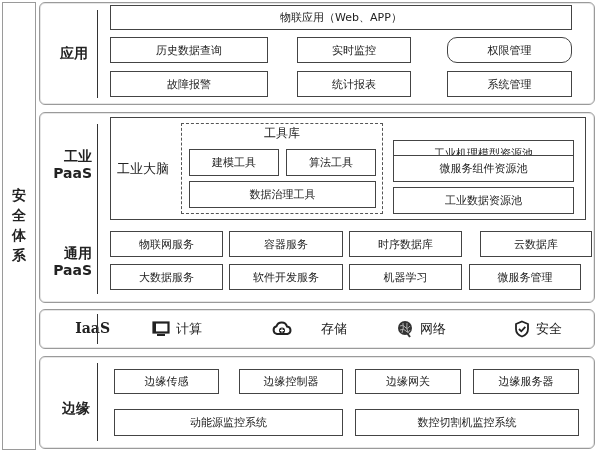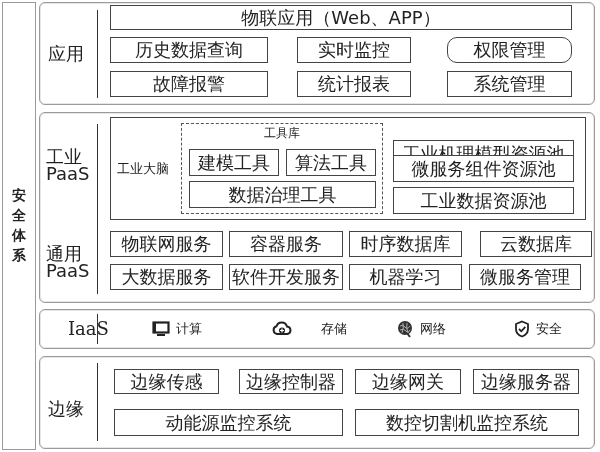--- a/index.html
+++ b/index.html
@@ -5,24 +5,24 @@
   html, body { margin:0; padding:0; background:#ffffff; }
   body { width:600px; height:452px; position:relative; overflow:hidden;
          font-family:"DejaVu Sans","Liberation Sans",sans-serif; color:#222; }
   .abs { position:absolute; box-sizing:border-box; }
   .outer-left { left:2px; top:2px; width:34px; height:448px; border:1px solid #9a9a9a; background:#fff; }
   .vert-label { position:absolute; left:0; width:100%; top:182px; text-align:center;
                 font-weight:bold; font-size:14px; line-height:20px; letter-spacing:0; }
   .vert-label span { display:block; }
   .section { border:1px solid #9a9a9a; border-radius:6px; background:#fff;
              box-shadow: 0 0 0 1px #e6e6e6 inset; }
-  .sec-label { position:absolute; font-weight:normal; font-size:18px; text-align:left; line-height:17px; }
+  .sec-label { position:absolute; font-weight:bold; font-size:14px; text-align:right; line-height:17px; }
   .divider { position:absolute; width:0; border-left:1.5px solid #333; }
   .box { position:absolute; box-sizing:border-box; border:1.5px solid #444; background:#fff;
-         font-size:18px; text-align:center; color:#222; display:flex; align-items:center; justify-content:center; }
+         font-size:11px; text-align:center; color:#222; display:flex; align-items:center; justify-content:center; }
   .dash { position:absolute; box-sizing:border-box; border:1.5px dashed #555; }
   .plain { position:absolute; font-size:13px; color:#222; }
   .iaas-item { position:absolute; top:318px; height:22px; display:flex; align-items:center; font-size:13px; }
   .iaas-item svg { margin-right:6px; }
 </style>
 </head>
 <body>
 
 <div class="abs outer-left">
   <div class="vert-label">

